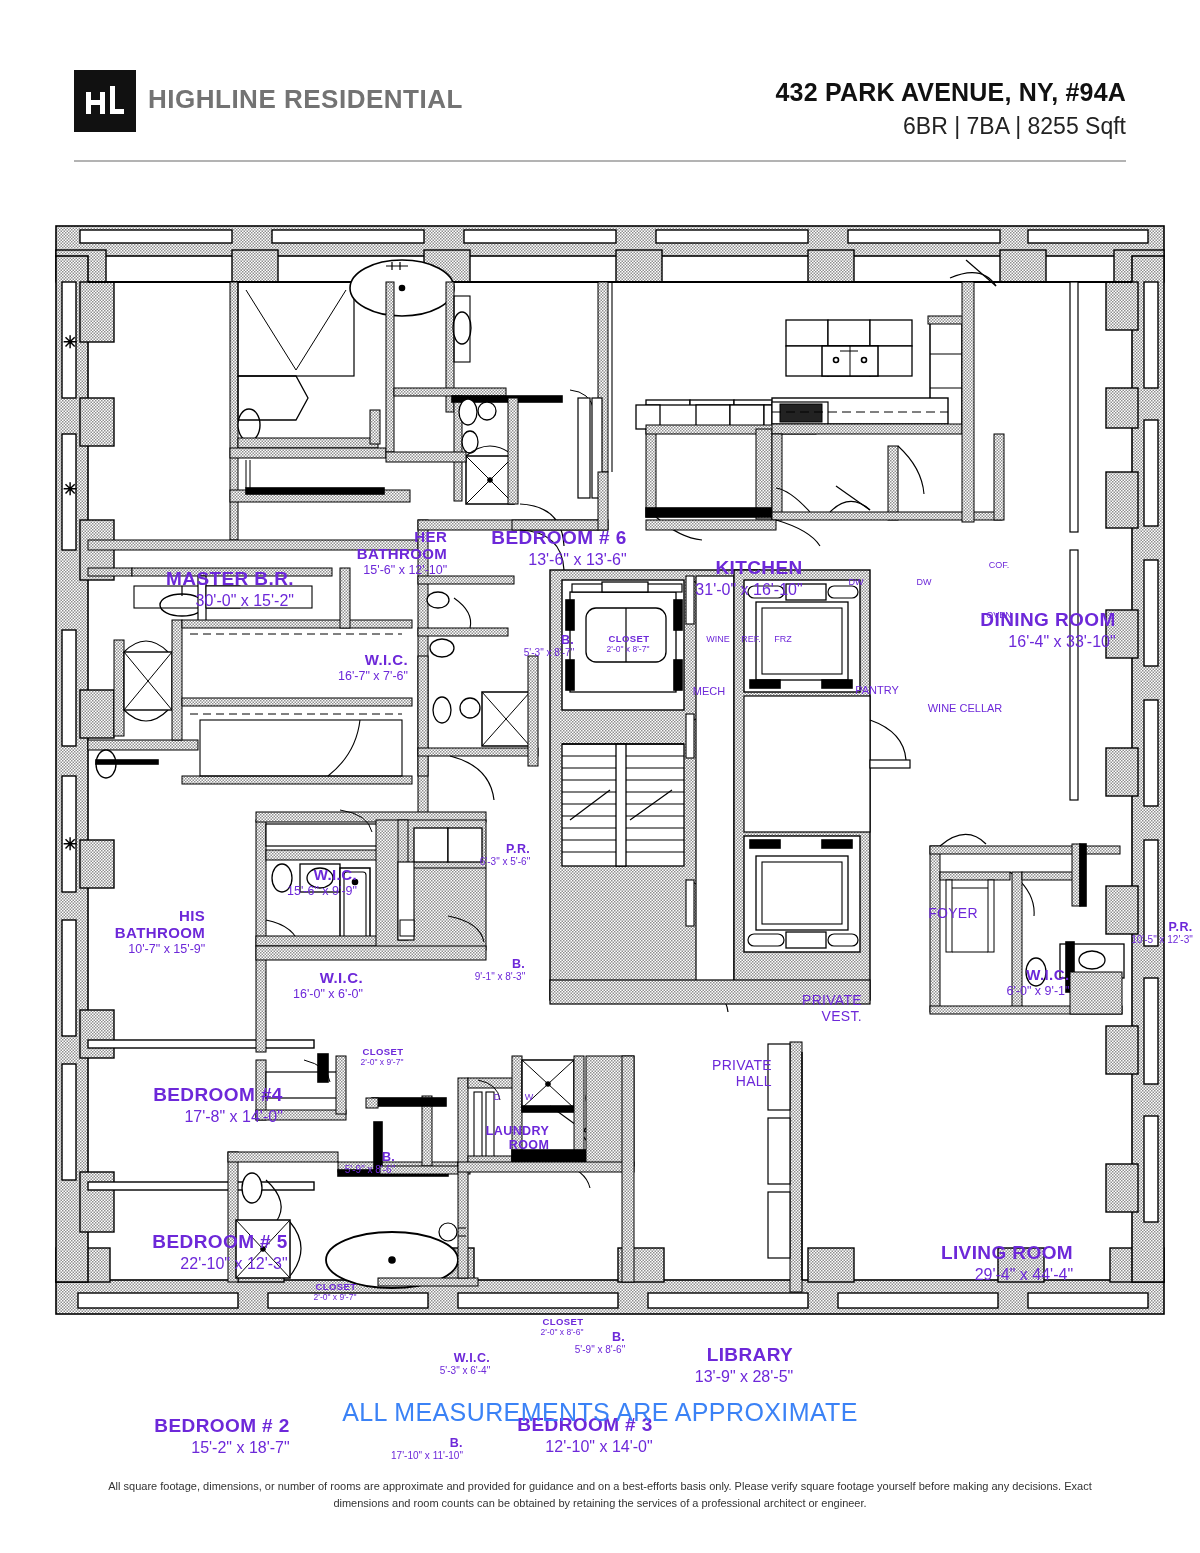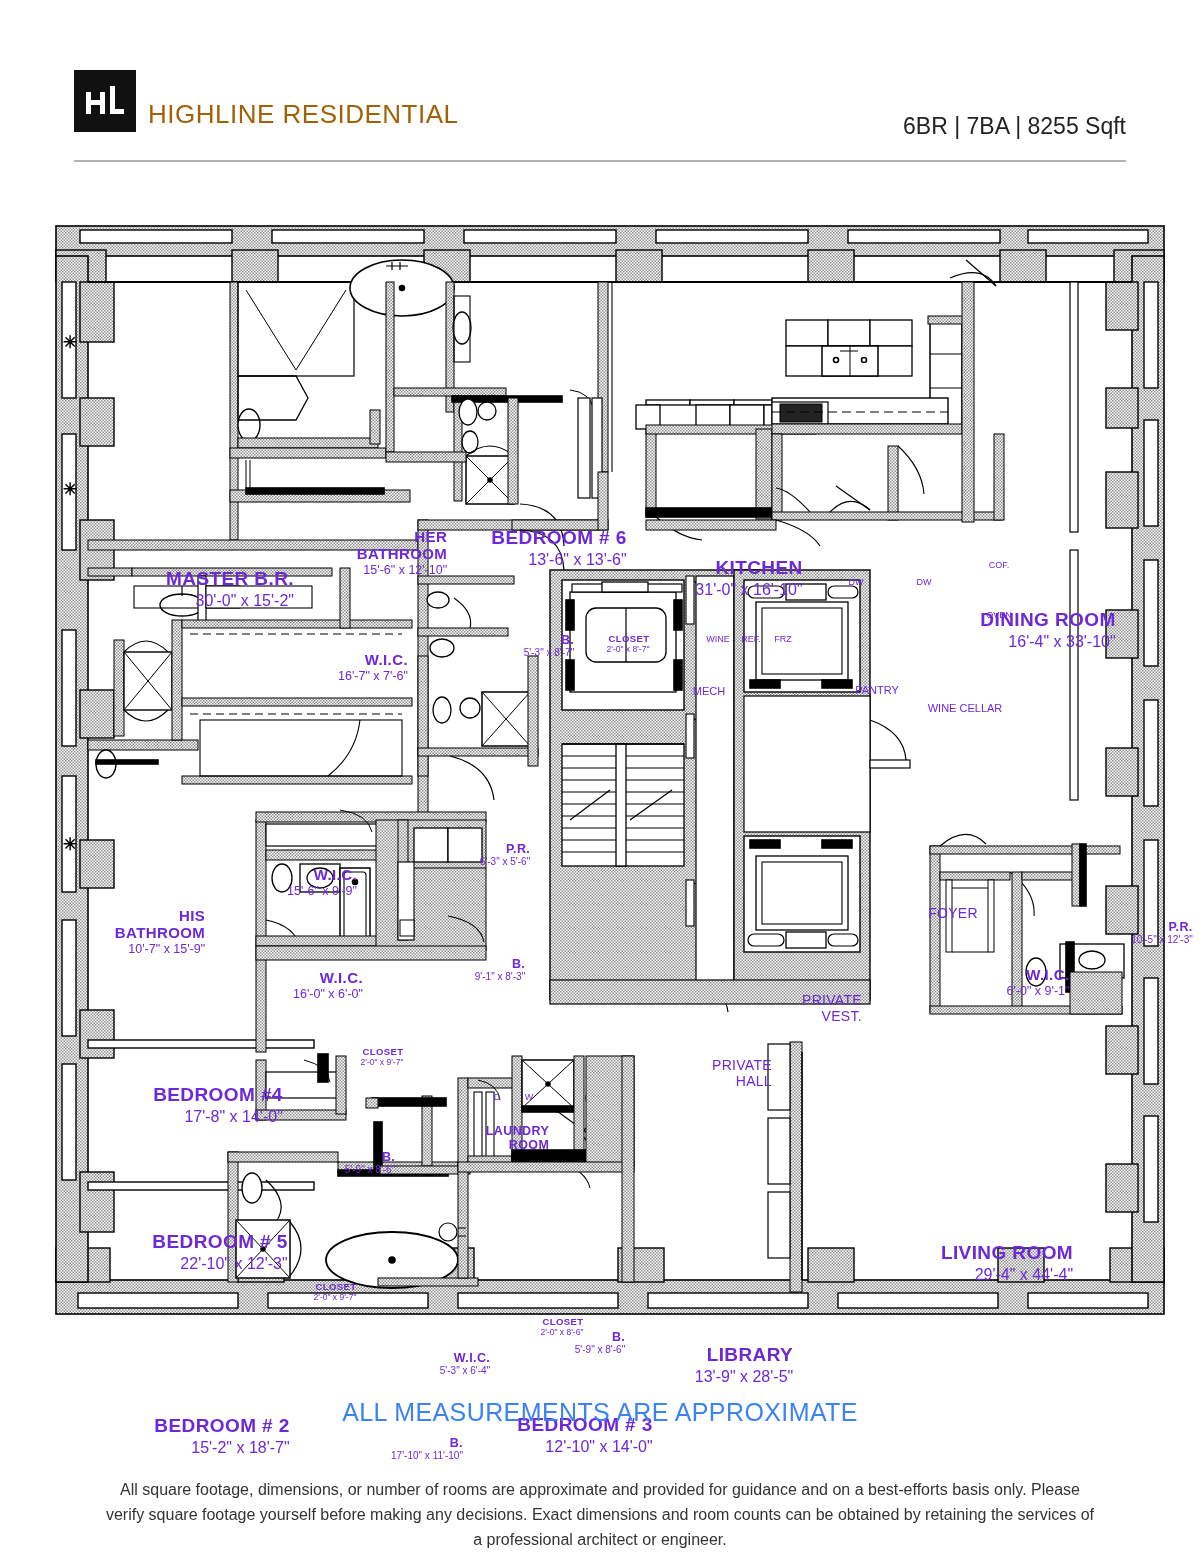--- a/index.html
+++ b/index.html
@@ -2,28 +2,28 @@
 <html><head>
 <meta charset="utf-8">
 <style>
   html,body{margin:0;padding:0;background:#fff;}
   body{width:1200px;height:1553px;font-family:"Liberation Sans",sans-serif;color:#111;position:relative;overflow:hidden;}
 
   
   #header{position:absolute;left:0;top:0;width:1200px;height:175px;}
   #logo-block{position:absolute;left:74px;top:70px;width:62px;height:62px;background:#111;}
   #logo-block svg{display:block;}
-  #brand-name{position:absolute;left:148px;top:84px;font-size:26px;letter-spacing:.5px;font-weight:400;color:#a16207;margin-top:15px;}
+  #brand-name{position:absolute;left:148px;top:84px;font-size:26px;letter-spacing:.5px;font-weight:700;color:#737373;}
   #addr-line{position:absolute;right:74px;top:78px;text-align:right;font-size:25px;font-weight:bold;letter-spacing:.2px;color:#111;}
   #spec-line{position:absolute;right:74px;top:113px;text-align:left;font-size:23px;font-weight:400;color:#222;}
   #hdr-rule{position:absolute;left:74px;top:160px;width:1052px;height:2px;background:#b3b3b3;}
 
   
   #footer-title{position:absolute;left:0;top:1398px;width:1200px;text-align:center;font-size:25px;letter-spacing:.4px;color:#3b82f6;}
-  #footer-disc{position:absolute;left:100px;top:1478px;width:1000px;text-align:center;font-size:16px;line-height:1.55;color:#333;}
+  #footer-disc{position:absolute;left:100px;top:1478px;width:1000px;text-align:center;font-size:11px;line-height:1.55;color:#333;}
 
   
   #plan{position:absolute;left:50px;top:220px;width:1120px;height:1105px;}
   #plan svg{display:block;}
 
   
   .lbl{position:absolute;color:#6d28d9;white-space:nowrap;text-align:right;transform:translateX(-50%);font-family:"Liberation Sans",sans-serif;}
   .rm-name{font-weight:bold;letter-spacing:.4px;}
   .rm-dim{font-weight:400;}
   .s-room .rm-name{font-size:19px;}
@@ -43,20 +43,21 @@
 
 <div id="header">
   <div id="logo-block">
     <svg width="62" height="62" viewBox="0 0 62 62" aria-hidden="true">
       <rect x="0" y="0" width="62" height="62" fill="#111"></rect>
       <path d="M12 22 h5 v8 h9 v-8 h5 v22 h-5 v-9 h-9 v9 h-5 z" fill="#fff"></path>
       <path d="M36 16 h5 v23 h9 v5 h-14 z" fill="#fff"></path>
     </svg>
   </div>
   <div id="brand-name">HIGHLINE RESIDENTIAL</div>
+  <div id="addr-line">432 PARK AVENUE, NY, #94A</div>
   <div id="spec-line">6BR | 7BA | 8255 Sqft</div>
   <div id="hdr-rule"></div>
 </div>
 
 <div id="plan">
 <svg width="1120" height="1105" viewBox="0 0 1120 1105">
   <defs>
     <pattern id="hatch" width="3" height="3" patternUnits="userSpaceOnUse">
       <rect width="3" height="3" fill="#ffffff"></rect>
       <rect width="1.5" height="1.5" fill="#8f8f8f"></rect>

